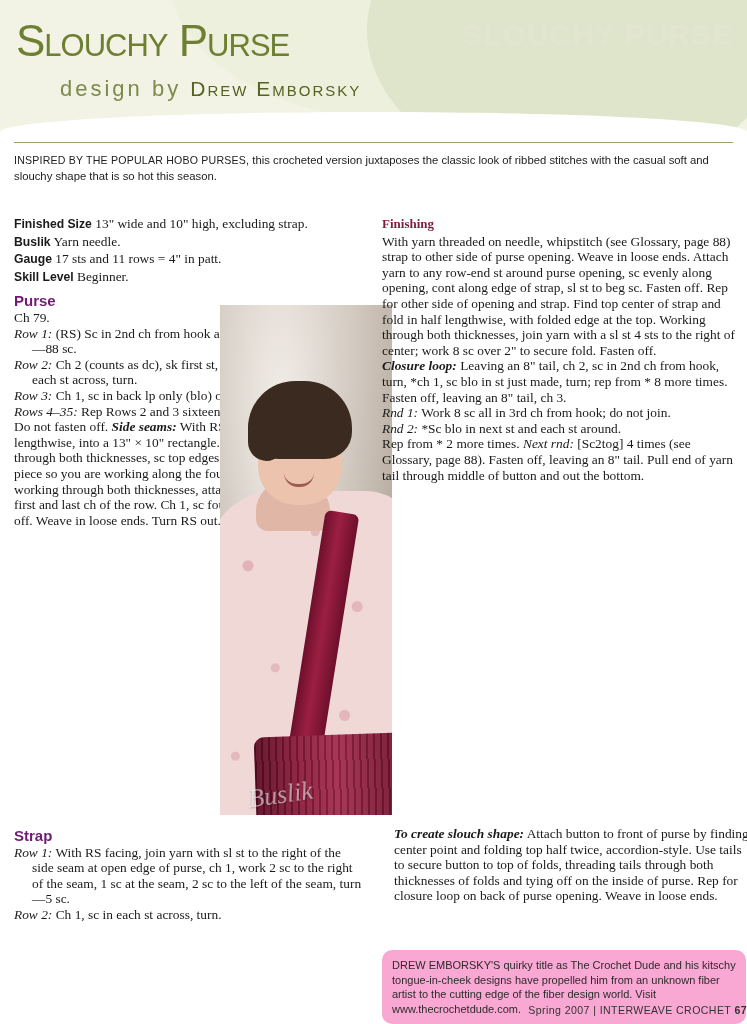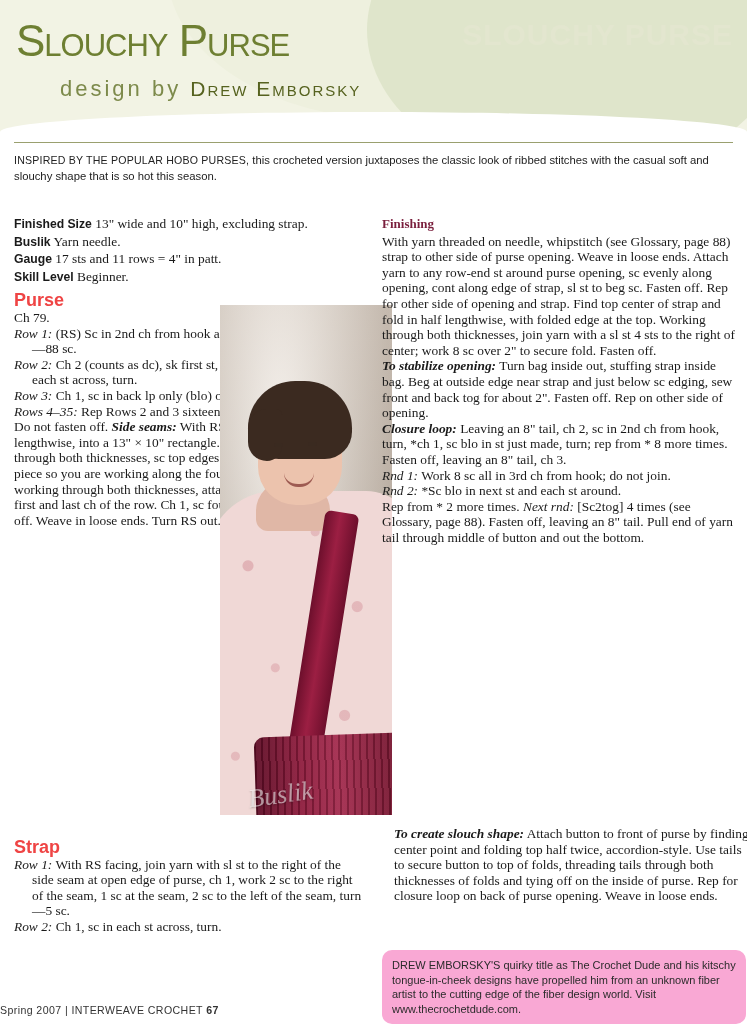--- a/index.html
+++ b/index.html
@@ -85,21 +85,21 @@
     font-weight:bold;font-size:13px;color:#7a1f3d;
     margin:0 0 2px 0;
   }
   .specs div{margin-bottom:1px;}
   .specs b{font-family:"Liberation Sans", sans-serif;font-size:12.2px;margin-top:24px;}
   .hang{padding-left:18px;text-indent:-18px;}
   .ital{font-style:italic;}
   .bold{font-weight:bold;}
   .purse-head{
     font-family:"Liberation Sans", sans-serif;
-    font-weight:bold;font-size:18px;color:#ef4444;
+    font-weight:bold;font-size:15px;color:#701a75;
     margin:8px 0 1px 0;
   }
   
   .photo{
     position:absolute;left:220px;top:305px;width:172px;height:510px;
     overflow:hidden;
     background:#cfc6bd;
   }
   .photo-inner{position:absolute;inset:0;}
   .bg-wall{position:absolute;inset:0;background:linear-gradient(180deg,#efe6dc 0%,#d9cfc4 55%,#b9ad9f 100%);}
@@ -181,21 +181,21 @@
     position:absolute;left:382px;top:950px;width:344px;
     background:#f9a8d4;
     border-radius:10px;
     padding:8px 10px;
     font-family:"Liberation Sans", sans-serif;
     font-size:11px;line-height:14.6px;color:#2b2b2b;
   }
   
   .footer{
     position:absolute;left:0;top:1004px;width:747px;
-    text-align:left;
+    text-align:right;
     font-family:"Liberation Sans", sans-serif;
     font-size:10.6px;color:#333;letter-spacing:.4px;
   }
   .footer .pg{font-weight:bold;}
   .sc{font-variant:small-caps;}
 </style>
 </head>
 <body>
 
 <div class="header-band">
@@ -251,29 +251,28 @@
     <div class="bag">
         <div class="bag-ribs"></div>
       </div>
   </div>
 </div>
 <div class="watermark" style="left:248px;top:780px;">Buslik</div>
 
 <div class="col-right">
   <div class="sec-head">Finishing</div>
   <div>With yarn threaded on needle, whipstitch (see Glossary, page 88) strap to other side of purse opening. Weave in loose ends. Attach yarn to any row-end st around purse opening, sc evenly along opening, cont along edge of strap, sl st to beg sc. Fasten off. Rep for other side of opening and strap. Find top center of strap and fold in half lengthwise, with folded edge at the top. Working through both thicknesses, join yarn with a sl st 4 sts to the right of center; work 8 sc over 2" to secure fold. Fasten off.</div>
-  <div><span class="ital bold">To stabilize opening:</span><span> Turn bag inside out, stuffing strap inside bag. Beg at outside edge near strap and just below sc edging, sew front and back tog for about 2". Fasten off. Rep on other side of opening.</span></div>
   <div><span class="ital bold">Closure loop:</span><span> Leaving an 8" tail, ch 2, sc in 2nd ch from hook, turn, *ch 1, sc blo in st just made, turn; rep from * 8 more times. Fasten off, leaving an 8" tail, ch 3.</span></div>
   <div class="hang"><span class="ital">Rnd 1:</span><span> Work 8 sc all in 3rd ch from hook; do not join.</span></div>
   <div class="hang"><span class="ital">Rnd 2:</span><span> *Sc blo in next st and each st around.</span></div>
   <div><span>Rep from * 2 more times. </span><span class="ital">Next rnd:</span><span> [Sc2tog] 4 times (see Glossary, page 88). Fasten off, leaving an 8" tail. Pull end of yarn tail through middle of button and out the bottom.</span></div>
 </div>
 
 <div class="strap-sec">
-  <div class="purse-head" style="margin-top:12px">Strap</div>
+  <div class="purse-head" style="margin-top:0">Strap</div>
   <div class="hang"><span class="ital">Row 1:</span><span> With RS facing, join yarn with sl st to the right of the side seam at open edge of purse, ch 1, work 2 sc to the right of the seam, 1 sc at the seam, 2 sc to the left of the seam, turn—5 sc.</span></div>
   <div class="hang"><span class="ital">Row 2:</span><span> Ch 1, sc in each st across, turn.</span></div>
 </div>
 
 <div class="right-lower">
   <span class="ital bold">To create slouch shape:</span><span> Attach button to front of purse by finding center point and folding top half twice, accordion-style. Use tails to secure button to top of folds, threading tails through both thicknesses of folds and tying off on the inside of purse. Rep for closure loop on back of purse opening. Weave in loose ends.</span>
 </div>
 
 <div class="authorbox">
   <span>DREW EMBORSKY'S quirky title as The Crochet Dude and his kitschy tongue-in-cheek designs have propelled him from an unknown fiber artist to the cutting edge of the fiber design world. Visit www.thecrochetdude.com.</span>

